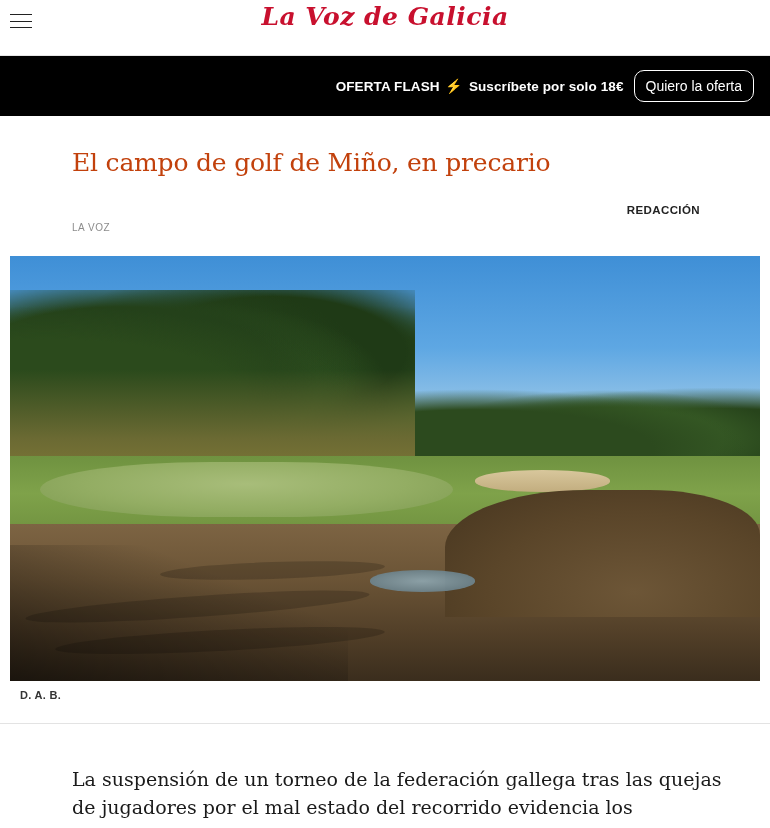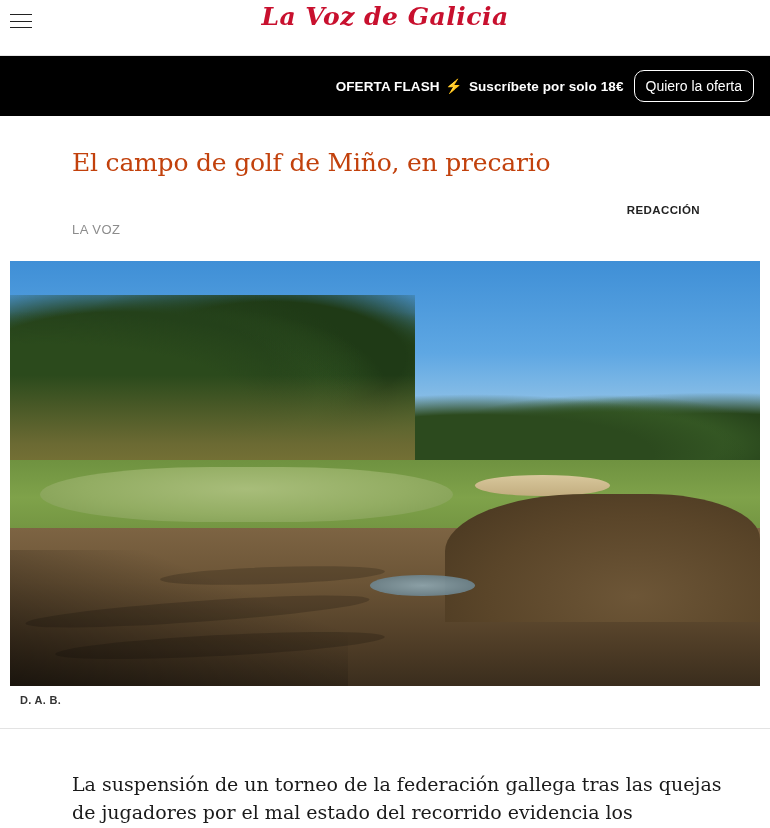--- a/index.html
+++ b/index.html
@@ -107,21 +107,21 @@
   }
   .byline-author {
     font-size: 11.5px;
     font-weight: bold;
     color: #222222;
     letter-spacing: 0.4px;
     line-height: 1.5;
     text-align: right;
   }
   .byline-org {
-    font-size: 13px;
+    font-size: 10px;
     color: #8c8c8c;
     letter-spacing: 0.5px;
     line-height: 1.6;
     margin-top: 1px;
   }
 
   
   .photo-wrap {
     margin: 20px 10px 16px 10px;
   }

